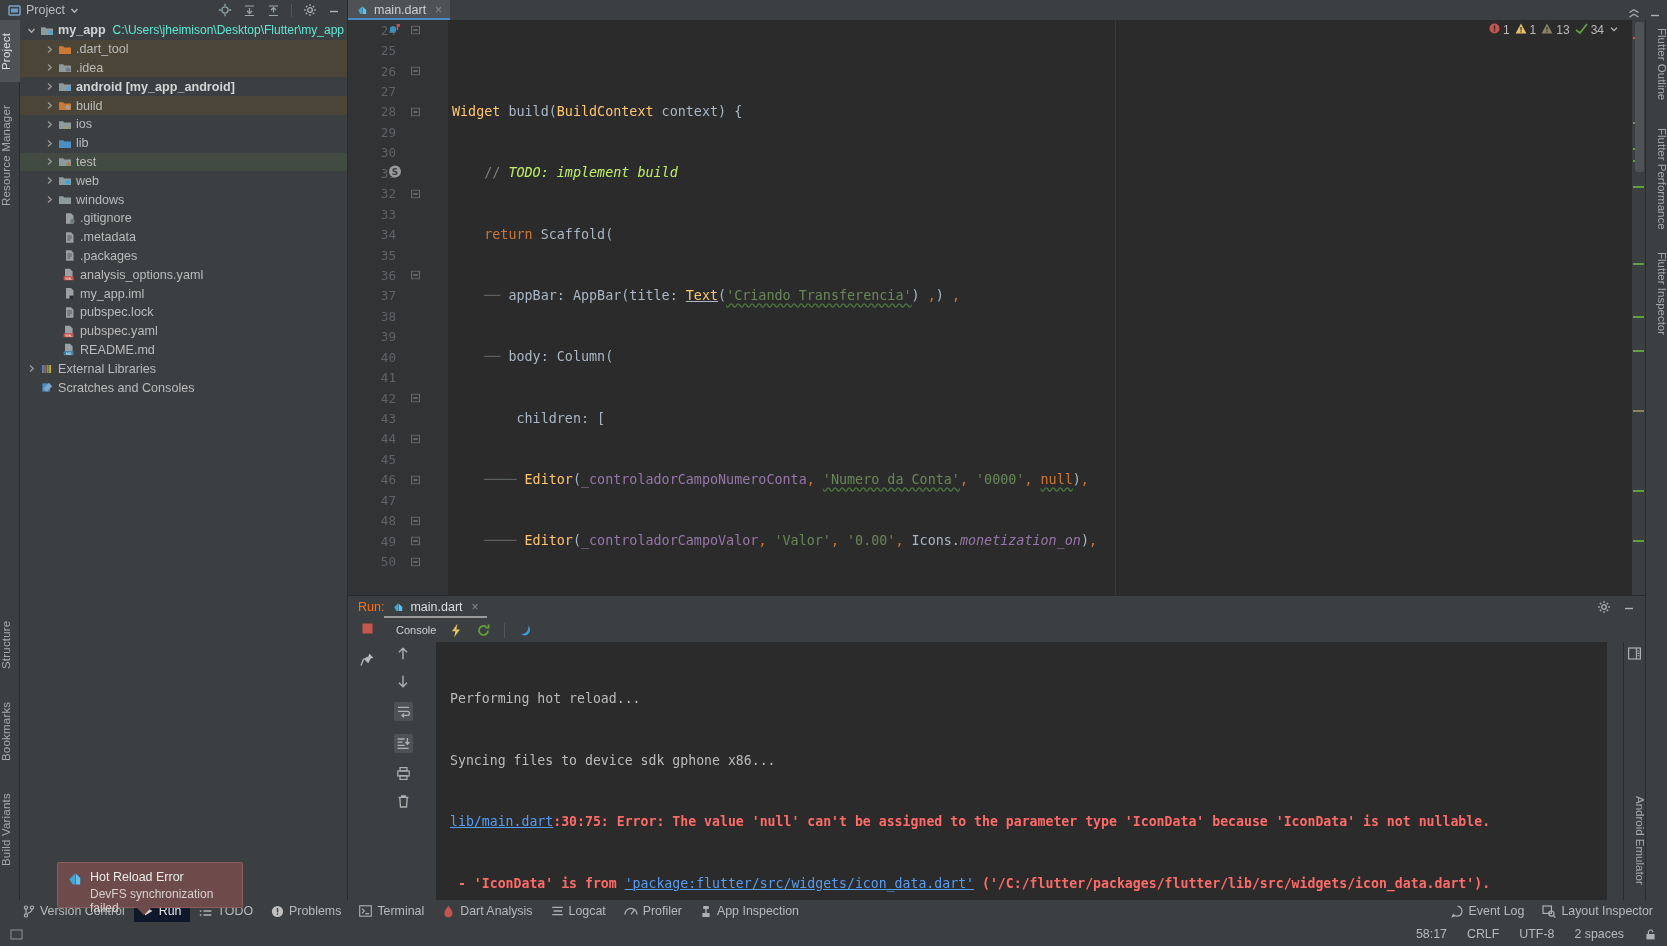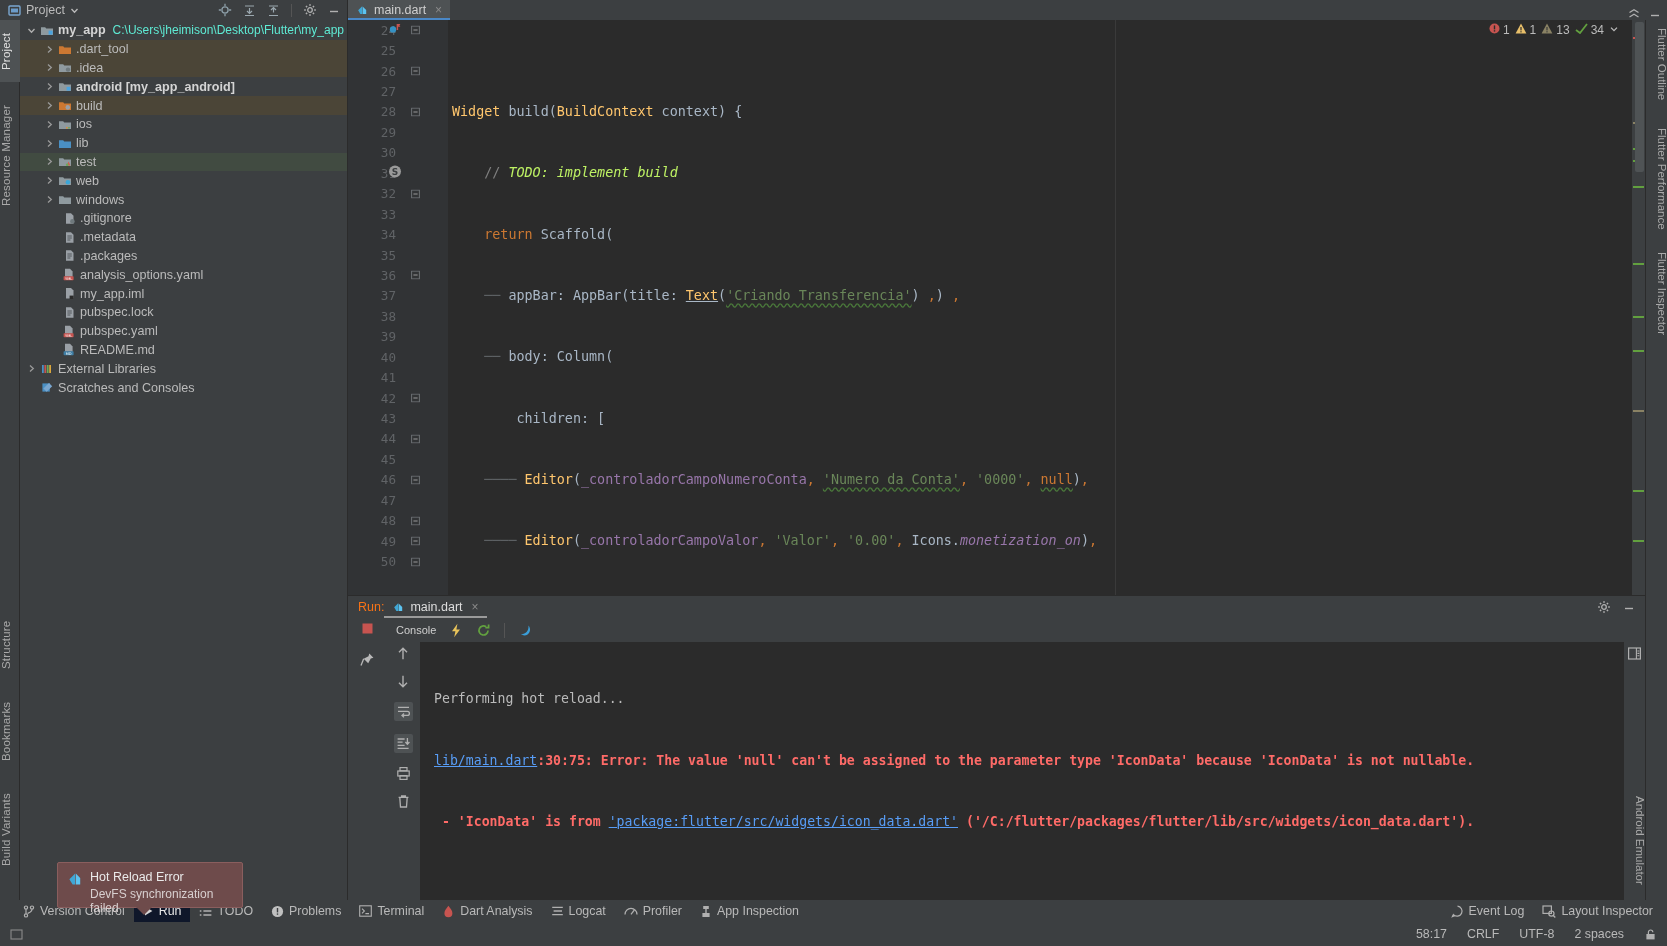--- a/index.html
+++ b/index.html
@@ -128,21 +128,21 @@
   }
   .run-tab:after { content:''; position:absolute; left:0; right:0; bottom:0; height:2px; background:#9a9a9a; }
   .run-head-right { margin-left:auto; display:flex; align-items:center; gap:12px; padding-right:10px; }
 
   .run-body { flex:1; display:flex; min-height:0; }
   .run-left-icons { width:38px; flex:0 0 38px; background:#3c3f41; display:flex; flex-direction:column; align-items:center; padding-top:3px; gap:11px; }
   .console-col { flex:1; display:flex; flex-direction:column; min-width:0; }
   .console-tabbar { height:24px; display:flex; align-items:center; gap:13px; padding-left:10px; background:#3c3f41; }
   .console-lab { font-size:11px; color:#cfcfcf; }
   .cdiv { width:1px; height:15px; background:#555; }
-  .console-main { flex:1; display:flex; min-height:0; }
+  .console-main { flex:1; display:flex; min-height:0;gap:16px; }
   .console-icons { width:34px; flex:0 0 34px; background:#3c3f41; display:flex; flex-direction:column; align-items:center; padding-top:4px; gap:13px; }
   .console-out {
     flex:1; background:#2b2b2b; font-family:"DejaVu Sans Mono", monospace;
     font-size:13.2px; line-height:20.5px; padding:6px 0 0 14px; color:#bbbbbb;
     white-space:pre; overflow:hidden; position:relative;
   }
   .err { color:#ff6b68;font-weight:bold; }
   .lnk { color:#589df6; text-decoration:underline; }
   .lnk2 { color:#589df6; text-decoration:underline;text-align:center; }
   .run-right-strip { width:22px; flex:0 0 22px; background:#3c3f41; border-left:1px solid #2b2b2b; position:relative; }
@@ -872,20 +872,21 @@
                 </span>
                 <span class="ic">
                   <svg width="15" height="15" viewBox="0 0 15 15">
                       <path d="M2.6 3.4h9.8M5.6 3.4V2h3.8v1.4M3.8 3.4l.7 9.6h6l.7-9.6" fill="none" stroke="#b0b0b0" stroke-width="1.3"></path>
                     </svg>
                 </span>
               </div>
 
               <div class="console-out">
                 <div>Performing hot reload...</div>
+                <div>Syncing files to device sdk gphone x86...</div>
                 <div><span class="lnk">lib/main.dart</span><span class="err">:30:75: Error: The value 'null' can't be assigned to the parameter type 'IconData' because 'IconData' is not nullable.</span></div>
                 <div><span class="err"> - 'IconData' is from </span><span class="lnk2">'package:flutter/src/widgets/icon_data.dart'</span><span class="err"> ('/C:/flutter/packages/flutter/lib/src/widgets/icon_data.dart').</span></div>
                 
                 
               </div>
 
               <div class="run-right-strip">
                 <span class="ic" style="position:absolute;top:4px;left:3px;">
                   <svg width="15" height="15" viewBox="0 0 15 15">
                       <rect x="1.6" y="2" width="11.8" height="11" fill="none" stroke="#b0b0b0" stroke-width="1.2"></rect>

